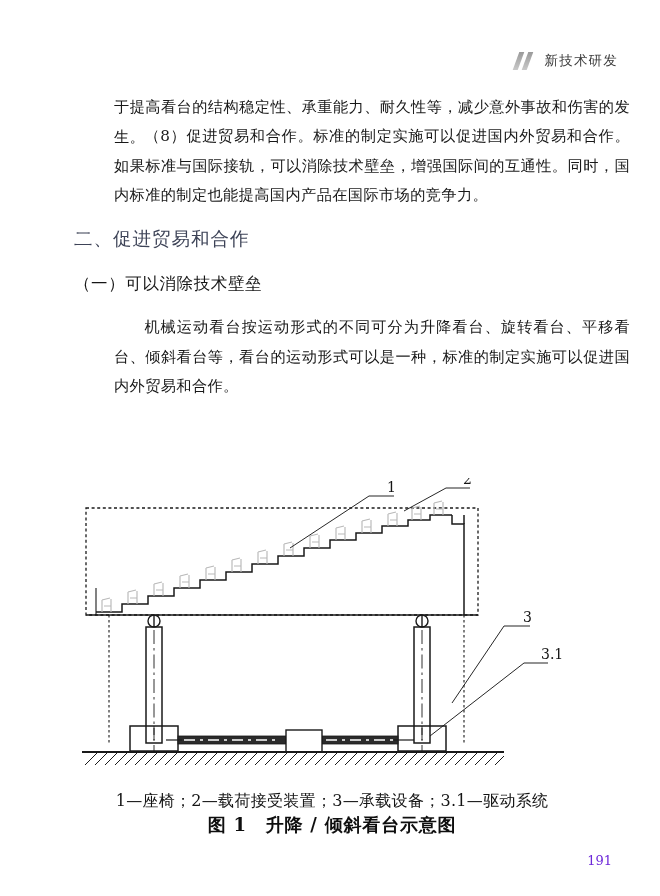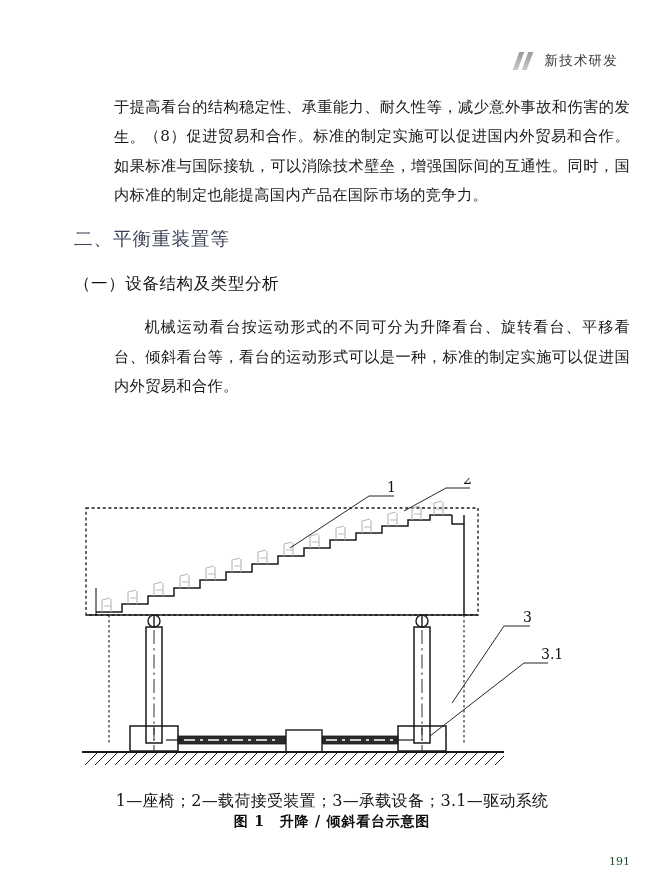--- a/index.html
+++ b/index.html
@@ -120,33 +120,33 @@
     font-size: 16px;
     letter-spacing: 0.3px;
     color: #141414;
   }
   .fig-caption {
     position: absolute;
     left: 74px;
     top: 813px;
     width: 516px;
     text-align: center;
-    font-size: 14px;
+    font-size: 18px;
     font-weight: bold;
     letter-spacing: 0.8px;
     color: #0e0e0e;
   }
 
   
   .page-number {
     position: absolute;
-    right: 30px;
+    right: 48px;
     bottom: 28px;
-    font-size: 11px;
-    color: #14532d;
+    font-size: 13px;
+    color: #6d28d9;
     font-family: "DejaVu Serif", "Liberation Serif", serif;
   }
 </style>
 </head>
 <body>
 
 <div class="page">
 
   <div class="header">
     <span class="header-slashes">
@@ -157,23 +157,23 @@
   </div>
 
   <div class="body-block" style="top:93px;">
     <p class="para">于提高看台的结构稳定性、承重能力、耐久性等，减少意外事故和伤害的发生。</p>
   </div>
 
   <div class="body-block" style="top:122px;">
     <p class="para indent">（8）促进贸易和合作。标准的制定实施可以促进国内外贸易和合作。如果标准与国际接轨，可以消除技术壁垒，增强国际间的互通性。同时，国内标准的制定也能提高国内产品在国际市场的竞争力。</p>
   </div>
 
-  <div class="heading-1" style="top:226px;">二、平衡重装置等</div>
-
-  <div class="heading-2" style="top:273px;">（一）设备结构及类型分析</div>
+  <div class="heading-1" style="top:226px;">二、促进贸易和合作</div>
+
+  <div class="heading-2" style="top:273px;">（一）可以消除技术壁垒</div>
 
   <div class="body-block" style="top:313px;">
     <p class="para indent">机械运动看台按运动形式的不同可分为升降看台、旋转看台、平移看台、倾斜看台等，看台的运动形式可以是一种，标准的制定实施可以促进国内外贸易和合作。</p>
   </div>
 
 
 
   <div class="figure">
     <svg width="516" height="310" viewBox="0 0 516 310" xmlns="http://www.w3.org/2000/svg">
       <g fill="none" stroke="#1a1a1a" stroke-width="1.1">

